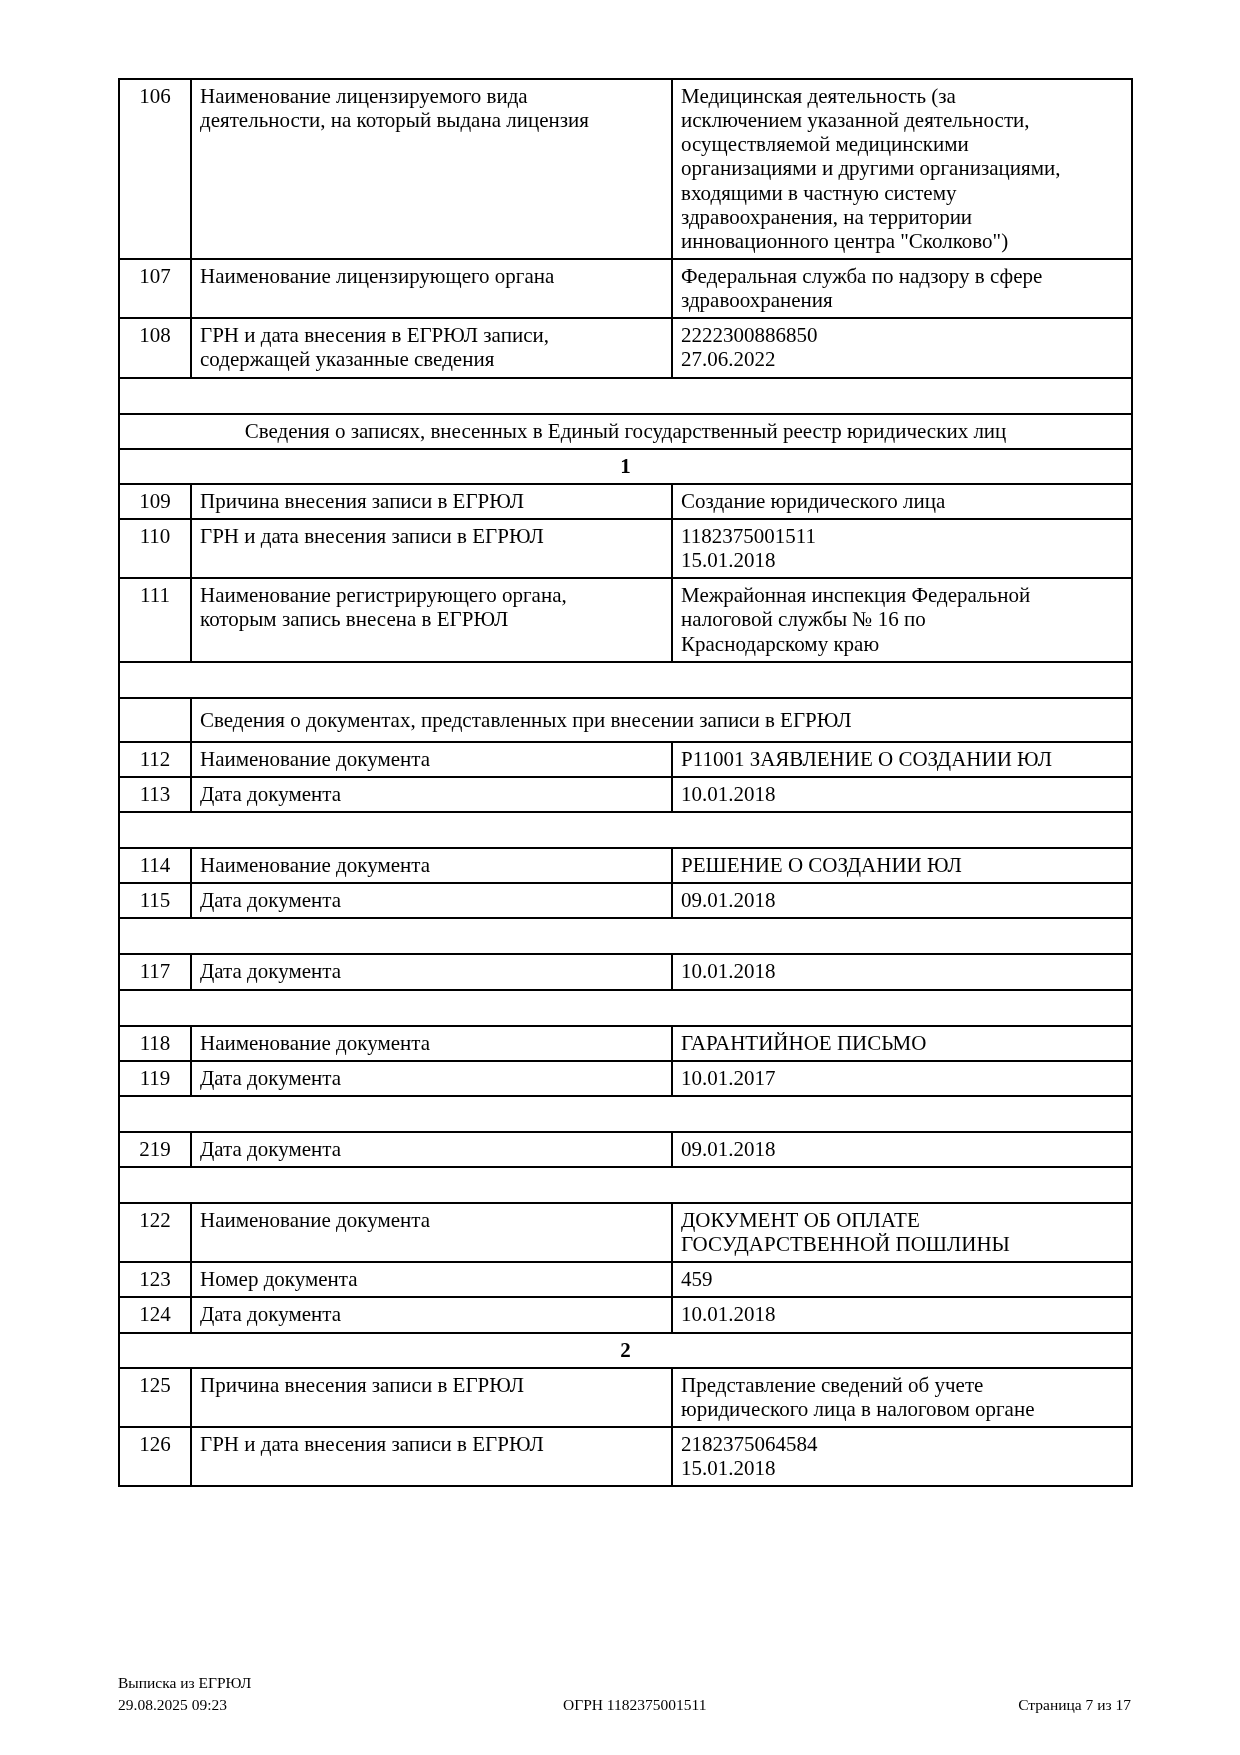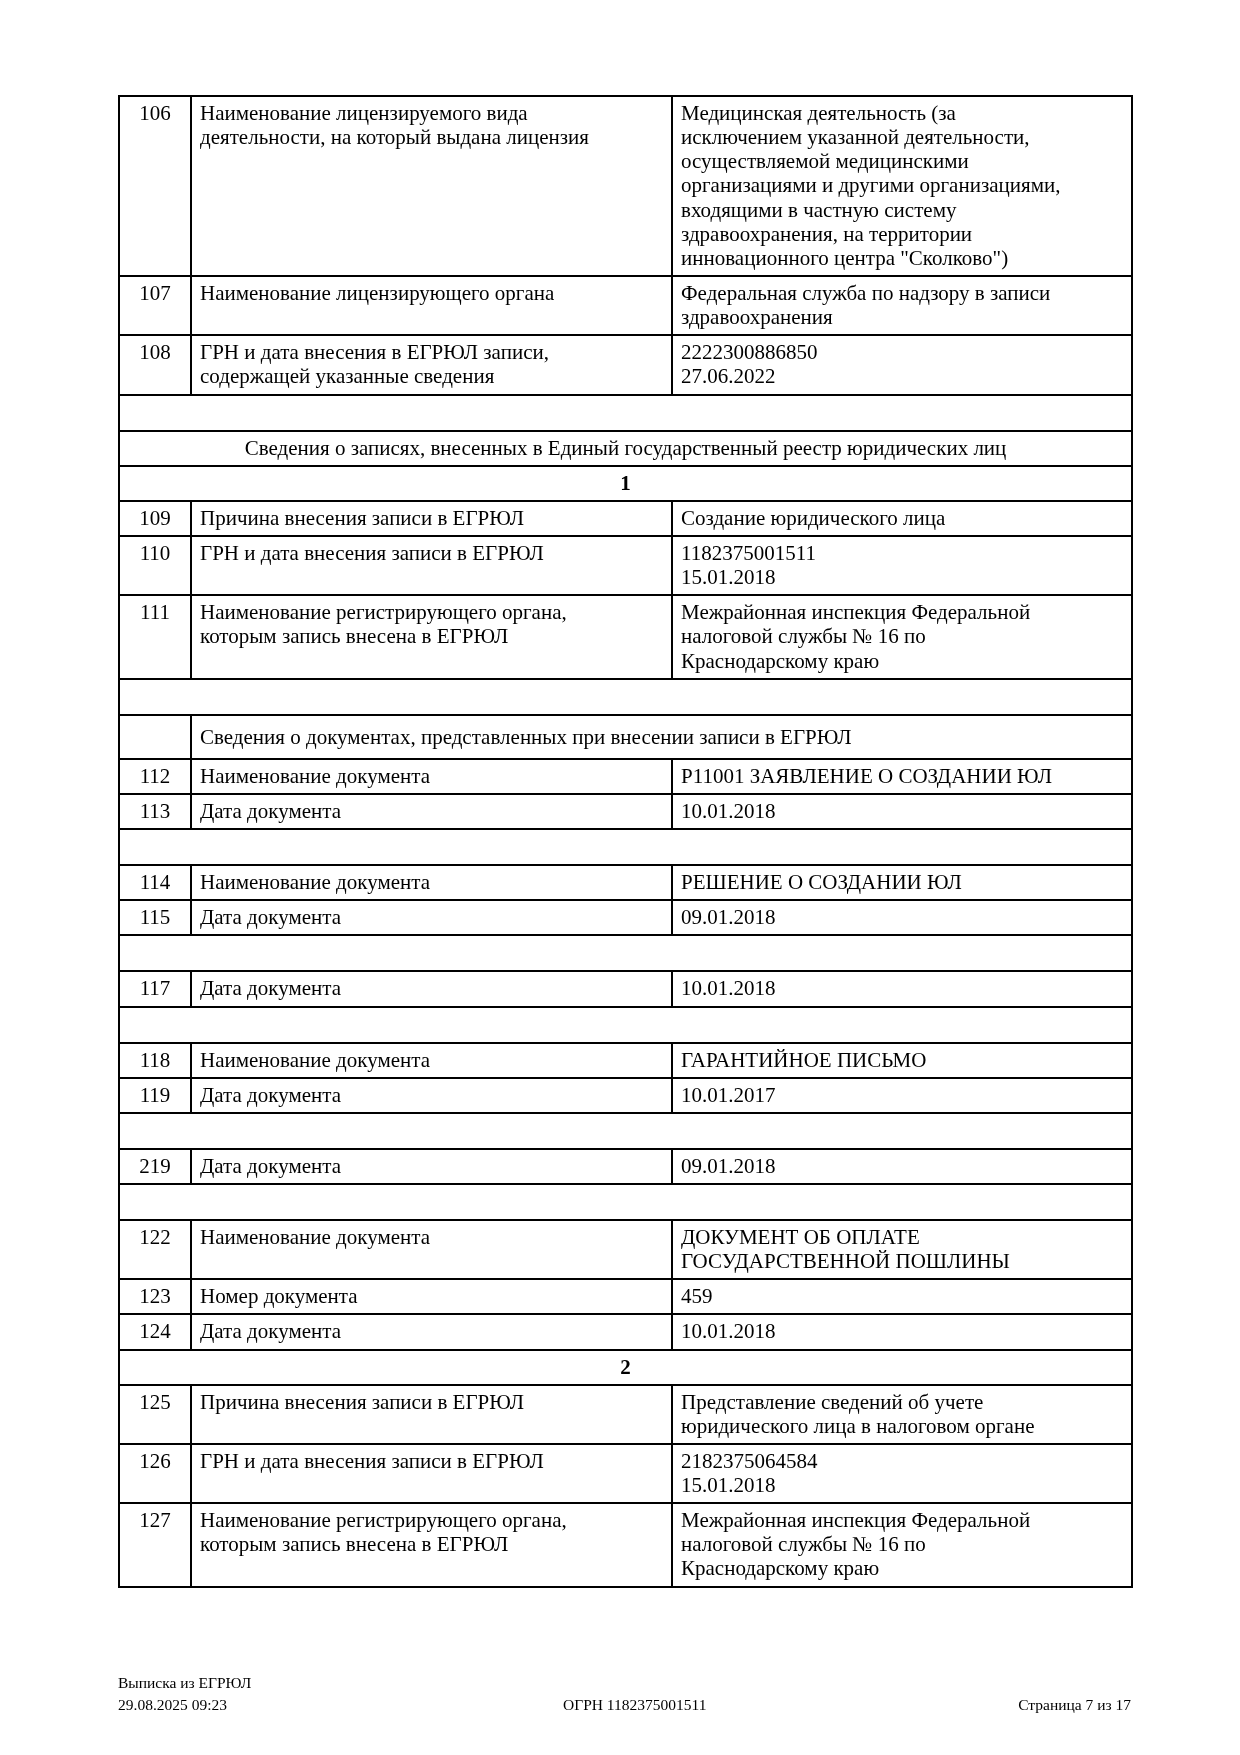--- a/index.html
+++ b/index.html
@@ -8,21 +8,21 @@
     width: 1240px;
     height: 1755px;
     position: relative;
     font-family: "Liberation Serif", "DejaVu Serif", serif;
     color: #000000;
     overflow: hidden;
   }
   .doc-table {
     position: absolute;
     left: 118px;
-    top: 95px;
+    top: 78px;
     width: 1013px;
     border-collapse: collapse;
     table-layout: fixed;
   }
   .doc-table col.c-num   { width: 72px; }
   .doc-table col.c-label { width: 481px; }
   .doc-table col.c-value { width: 460px; }
   .doc-table td {
     border: 2px solid #000000;
     vertical-align: top;
@@ -81,21 +81,21 @@
 исключением указанной деятельности,
 осуществляемой медицинскими
 организациями и другими организациями,
 входящими в частную систему
 здравоохранения, на территории
 инновационного центра "Сколково")</td>
       </tr>
       <tr>
         <td class="cell-num">107</td>
         <td class="cell-label">Наименование лицензирующего органа</td>
-        <td class="cell-value">Федеральная служба по надзору в записи
+        <td class="cell-value">Федеральная служба по надзору в сфере
 здравоохранения</td>
       </tr>
       <tr>
         <td class="cell-num">108</td>
         <td class="cell-label">ГРН и дата внесения в ЕГРЮЛ записи,
 содержащей указанные сведения</td>
         <td class="cell-value">2222300886850
 27.06.2022</td>
       </tr>
       <tr>
@@ -211,28 +211,20 @@
         <td class="cell-num">125</td>
         <td class="cell-label">Причина внесения записи в ЕГРЮЛ</td>
         <td class="cell-value">Представление сведений об учете
 юридического лица в налоговом органе</td>
       </tr>
       <tr>
         <td class="cell-num">126</td>
         <td class="cell-label">ГРН и дата внесения записи в ЕГРЮЛ</td>
         <td class="cell-value">2182375064584
 15.01.2018</td>
-      </tr>
-      <tr>
-        <td class="cell-num">127</td>
-        <td class="cell-label">Наименование регистрирующего органа,
-которым запись внесена в ЕГРЮЛ</td>
-        <td class="cell-value">Межрайонная инспекция Федеральной
-налоговой службы № 16 по
-Краснодарскому краю</td>
       </tr>
     </tbody>
 </table>
 
 <div class="page-footer">
   <div class="footer-left">
     <div>Выписка из ЕГРЮЛ</div>
     <div>29.08.2025 09:23</div>
   </div>
   <div class="footer-center">ОГРН 1182375001511</div>

